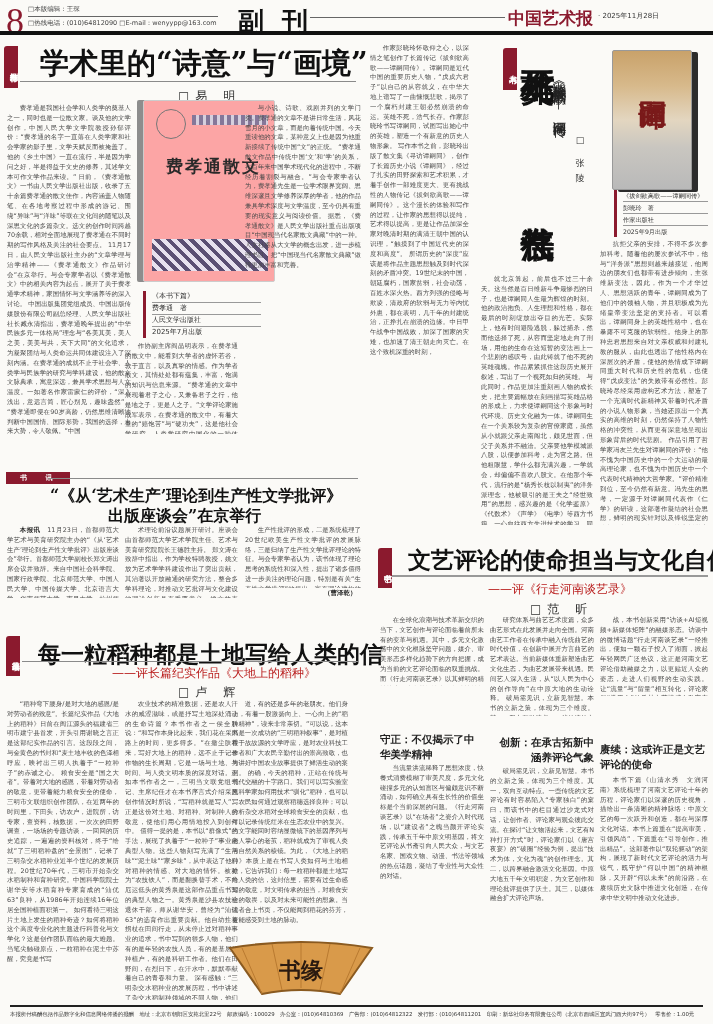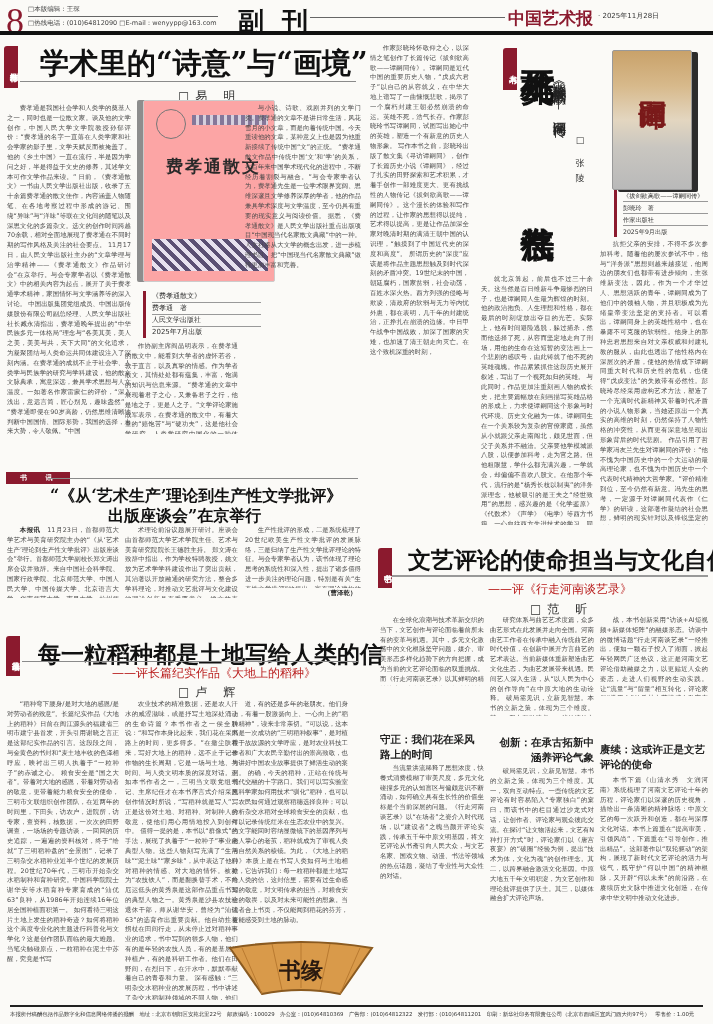--- a/index.html
+++ b/index.html
@@ -74,21 +74,21 @@
     <p>费孝通是我国社会学和人类学的奠基人之一，同时也是一位散文家。谈及他的文学创作，中国人民大学文学院教授孙郁评价：“费孝通的名字一直落在人类学家和社会学家的影子里，文学天赋反而被掩盖了。他的《乡土中国》一直在流行，半是因为学问之好，半是得益于文史的修养，其述学文本可作文学作品来读。” 日前，《费孝通散文》一书由人民文学出版社出版，收录了五十余篇费孝通的散文佳作，内容涵盖人物随笔、在各地考察过程中形成的游记、围绕“异味”与“洋味”等联在文化间的随笔以及深思文化的多篇杂文。选文的创作时间跨越70余载，相对全面地展现了费孝通在不同时期的写作风格及关注的社会要点。 11月17日，由人民文学出版社主办的“文章学理与治学精神——《费孝通散文》作品研讨会”在京举行。与会专家学者以《费孝通散文》中的相关内容为起点，展开了关于费孝通学术精神，家国情怀与文学涵养等的深入讨论。 中国出版集团党组成员、中国出版传媒股份有限公司副总经理、人民文学出版社社长臧永清指出，费孝通晚年提出的“中华民族多元一体格局”理念与“各美其美，美人之美，美美与共，天下大同”的文化追求，为凝聚团结与人类命运共同体建设注入了深刻内涵。在费孝通的成就不止于社会学、人类学与民族学的研究与学科建设，他的散文文脉典承，寓意深远，兼具学术思想与人文温度。一如著名作家雷蒙仁的评价，“深入浅出，意远言简，匠心别见，趣味盎然”。 “费孝通即便在90岁高龄，仍然思维清晰地判断中国国情、国际形势，我国的选择，未来大势，令人敬佩。”中国</p>
   </div>
 
 <div class="abs book book1" style="left:143px; top:100px; width:132px; height:182px;">
   <div class="abs seal"></div>
   <div class="abs band" style="top:14px; left:48px; width:76px; height:10px;"></div>
   <div class="abs title">费孝通散文</div>
   <div class="abs bigband"></div>
 </div>
 <div class="abs caption" style="left:143px; top:291px; width:118px;">
-  <div class="caption-line">《费孝通散文》</div>
+  <div class="caption-line">《本书下篇》</div>
   <div class="caption-line">费孝通　著</div>
   <div class="caption-line">人民文学出版社</div>
   <div>2025年7月出版</div>
 </div>
 <div class="abs col" style="left:125px; top:342px; width:113px; height:92px;">
     <p>作协副主席阎晶明表示，在费孝通的散文中，能看到大学者的虚怀若谷，敦于直言，以及真挚的情感。作为学者散文，其情处处都有蕴集，丰富，饱满的知识与信息来源。 “费孝通的文章中展现着君子之心，又兼备君子之行，他是地之子，更是人之子。”文学评论家施战军表示，在费孝通的散文中，有着大量的“赔饱苦”与“硬功夫”，这是他社会学研究、人类学研究中国化的一种体现，是一般文人所不具备的。从中可见费孝通的真精神，大精神，他是上地的人，也是家园的人，是经世致用的人。 北京大学教授陈平原在发言中指出，“文与学”是不可分的。19世纪末以后，受西学冲击，散文被独立出来，成为</p>
   </div>
 <div class="abs col" style="left:245px; top:104px; width:116px; height:330px;">
     <p>与小说、诗歌、戏剧并列的文学门类。费孝通的文章不是讲日常生活，风花雪月的小文章，而是向着传统中国。今天重读他的文章，某种意义上也是因为他重新接续了传统中国“文”的正统。 “费孝通散文作品中传统中国‘文’和‘学’的关系，在百年来中国学术现代化的进程中，不断经历着割裂与融合。”与会专家学者认为，费孝通先生是一位学术眼界宽阔、思维深邃且文学修养深厚的学者，他的作品兼具学术深度与文学温度，至今仍具有重要的现实意义与阅读价值。 据悉，《费孝通散文》是人民文学出版社重点出版项目“中国现当代名家散文典藏”中的一种。人文社将从大文学的概念出发，进一步梳理书目，把“中国现当代名家散文典藏”做得更加丰富和完善。</p>
   </div>
@@ -162,21 +162,21 @@
 
 <div class="abs vtag" style="left:378px; top:548px; height:40px;">书中艺</div>
 <div class="abs headline" style="left:408px; top:545px; font-size:23px;">文艺评论的使命担当与文化自信</div>
 <div class="abs rule-thick" style="left:392px; top:575px; width:316px;"></div>
 <div class="abs subhead" style="left:488px; top:581px;">——评《行走河南谈艺录》</div>
 <div class="abs byline" style="left:530px; top:601px;">□范 昕</div>
 
 <div class="abs col" style="left:380px; top:616px; width:104px; height:70px;">
     <p>在全球化浪潮与技术革新交织的当下，文艺创作与评论面临着前所未有的变革与机遇。其中，多元文化激荡中的文化根脉坚守问题，媒介、审美形态多样化趋势下的方向把握，成为当前的文艺评论面临的双重挑战。而《行走河南谈艺录》以其鲜明的精神轨迹，为文艺评论者在创造性转化和创新性发展中赓续中华文脉的重要使命，让悠久的中华文明在新时代焕发勃勃生机。 当流量洪流稀释了思想浓度，快餐式消费模糊了审美尺度，多元文化碰撞多元的认知盲区与偏颇意识不断涌动，如何确立具有生长性的价值坐标是个当前深层的问题。《行走河南谈艺录》以“在场者”之姿介入时代现场，以“建设者”之魄当颜开评论实践，传承五千年中原文明基因，书中所写所议的每一个话题与艺术现象，都以“守正”作为衡量标准，构建起“以中华文明传承的底色、人民创作的立场”为根本的评价体系。在书中，河南谈艺录以西领阿、将文艺评论从书斋推向田野，将理论语言转换为大众语言，将文艺评论从书斋引向人民大众，与文艺名家、国戏文物、动漫、书法等领域的热点话题，凝结了专业性与大众性的对话。以“文物活化”议题为例，评论家剖析《唐宫夜宴》与《只此青绿》等现象级作品，揭示文化传承深层逻辑：文艺创作既要如考古工作者般严谨地还原文化本真的历史维度，又要具备艺术家的想象力，将文明符号转化为鲜活的当代叙事。这种创作既突破了传统纳理与商业化的樊篱，也超越了博物馆式文化的保护与传承，更揭示了深层的文化共鸣。</p>
   </div>
-<div class="abs sec-head" style="left:380px; top:732px; width:104px;">守正：我们花在采风路上的时间</div>
+<div class="abs sec-head" style="left:380px; top:732px; width:104px;">守正：不仅揭示了中华美学精神</div>
 <div class="abs col" style="left:380px; top:764px; width:104px; height:236px;">
     <p>当流量洪流稀释了思想浓度，快餐式消费模糊了审美尺度，多元文化碰撞多元的认知盲区与偏颇意识不断涌动，如何确立具有生长性的价值坐标是个当前深层的问题。《行走河南谈艺录》以“在场者”之姿介入时代现场，以“建设者”之魄当颜开评论实践，传承五千年中原文明基因，将文艺评论从书斋引向人民大众，与文艺名家、国戏文物、动漫、书法等领域的热点话题，凝结了专业性与大众性的对话。</p>
   </div>
 
 <div class="abs col" style="left:490px; top:616px; width:104px; height:100px;">
     <p>研究体系与曲艺艺术度篇，众多曲艺形式在此发展并走向全国。河南曲艺工作者在传承中融入传统曲艺的时代价值，在创新中展开方言曲艺的艺术表达。当前新媒体重新塑造曲艺文化生态，为曲艺发展带来机遇。民间艺人深入生活，从“以人民为中心的创作导向”在中原大地的生动诠释。 破局需见识，立新见智慧。本书的立新之策，体现为三个维度。 其一，双向互动特点。一些传统的文艺评论有时容易陷入“专家独白”的窠臼，而该书中的栏目通过沙龙式对话，让创作者、评论家与观众彼此交流。在探讨“让文物活起来，文艺有N种打开方式”时，评论家们以《唐宫夜宴》的“破圈”经验为例，提出“技术为体，文化为魂”的创作理念。同时还通过对不同案例的分析阐述，揭示以“何以中国”为核心的价值追求，使文艺评论“打破了创作与评论的隔阂，让理论真正服务于当下艺术生产。 其二，以跨界融合激活文化基因。中原大地五千年文明积淀，为文艺创作和理论批评提供了沃土。本书深谙“守正不守旧”的辩证之道，在“为什么曲艺在河南总是生机勃勃”的对话里，专家剖析河南坠子如何通过数字技术，实现虚拟舞台与现实表演的结合，以贴合更加现代化的表达形式。这种跨门类、跨媒介的评论视角，不仅揭示了中华美学精神，更赋予传统艺术以当代叙事的活法，在“提高审美”的过程中完成文化基因的创造性转化。 其三，以媒体融合扩大评论声场。面对网络时代的信息碎片化挑战，该书从文物活化到文明对话的新外，让古老的文明焕发出现代审美的新活力与中华优秀文化的新生。 访谈中，“以人民为中心的创作导向”化为具体方法论。河南作为华夏文</p>
   </div>
 <div class="abs sec-head" style="left:490px; top:735px; width:104px;text-align:right;">创新：在承古拓新中涵养评论气象</div>
 <div class="abs col" style="left:490px; top:767px; width:104px; height:233px;">
     <p>破局需见识，立新见智慧。本书的立新之策，体现为三个维度。其一，双向互动特点。一些传统的文艺评论有时容易陷入“专家独白”的窠臼，而该书中的栏目通过沙龙式对话，让创作者、评论家与观众彼此交流。在探讨“让文物活起来，文艺有N种打开方式”时，评论家们以《唐宫夜宴》的“破圈”经验为例，提出“技术为体，文化为魂”的创作理念。其二，以跨界融合激活文化基因。中原大地五千年文明积淀，为文艺创作和理论批评提供了沃土。其三，以媒体融合扩大评论声场。</p>

